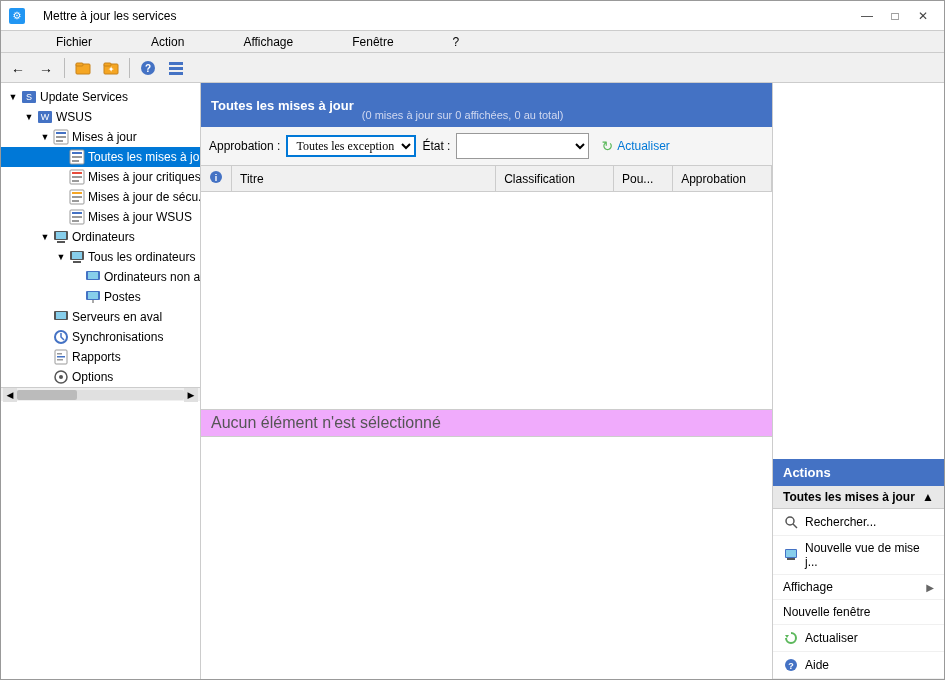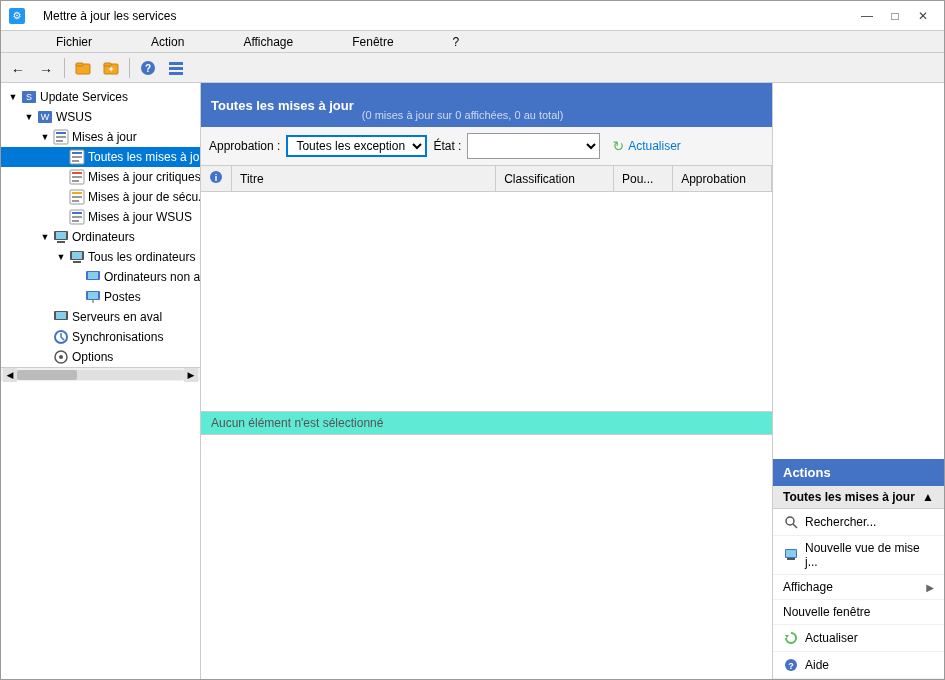--- a/index.html
+++ b/index.html
@@ -222,20 +222,21 @@
       font-size: 12px;
       color: #000;
     }
 
     .filter-select {
       height: 22px;
       font-size: 12px;
       border: 2px solid #0078d7;
       padding: 0 4px;
       background: white;
+      font-family: Liberation Serif, serif;
     }
 
     .filter-select-normal {
       height: 22px;
       font-size: 12px;
       border: 1px solid #999;
       padding: 12px 4px;
       background: white;
     }
 
@@ -284,24 +285,24 @@
     }
 
     .th-info {
       width: 20px;
       text-align: center;
       color: #0078d7;
     }
 
     
     .content-status {
-      background: #5eead4;
+      background: #f0abfc;
       border-top: 1px solid #ccc;
       padding: 4px 10px;
-      font-size: 12px;
+      font-size: 16px;
       color: #555;
     }
 
     .content-empty-area {
       flex: 1;
       background: #fff;
     }
 
     
     .actions-panel {
@@ -602,20 +603,32 @@
         <span class="tree-arrow">&nbsp;</span>
         <span class="tree-icon">
           <svg width="16" height="16" viewBox="0 0 16 16">
               <circle cx="8" cy="8" r="6" fill="none" stroke="#4472C4" stroke-width="2"></circle>
               <path d="M8 4 L8 8 L11 11" stroke="#4472C4" stroke-width="1.5" fill="none"></path>
             </svg>
         </span>
         <span>Synchronisations</span>
       </div>
 
+      <div class="tree-item indent-3">
+        <span class="tree-arrow">&nbsp;</span>
+        <span class="tree-icon">
+          <svg width="16" height="16" viewBox="0 0 16 16">
+              <rect x="2" y="1" width="12" height="14" rx="1" fill="#fff" stroke="#999"></rect>
+              <rect x="4" y="4" width="5" height="1.5" fill="#999"></rect>
+              <rect x="4" y="7" width="8" height="1.5" fill="#4472C4"></rect>
+              <rect x="4" y="10" width="6" height="1.5" fill="#999"></rect>
+            </svg>
+        </span>
+        <span>Rapports</span>
+      </div>
 
       <div class="tree-item indent-3">
         <span class="tree-arrow">&nbsp;</span>
         <span class="tree-icon">
           <svg width="16" height="16" viewBox="0 0 16 16">
               <circle cx="8" cy="8" r="6" fill="none" stroke="#555" stroke-width="1.5"></circle>
               <circle cx="8" cy="8" r="2" fill="#555"></circle>
             </svg>
         </span>
         <span>Options</span>

